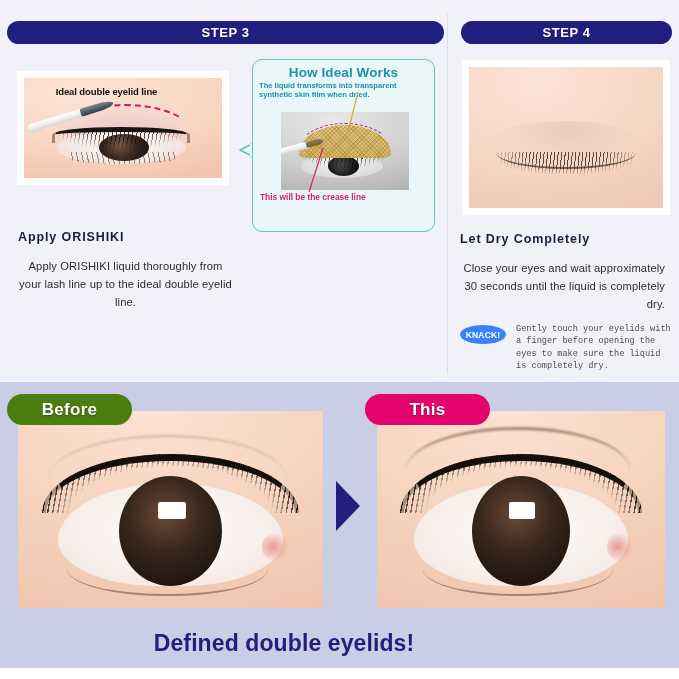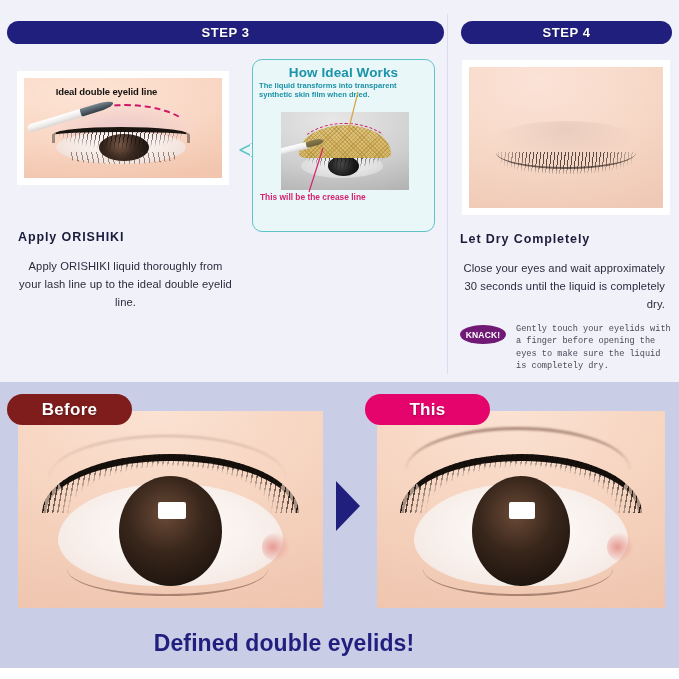--- a/index.html
+++ b/index.html
@@ -225,21 +225,21 @@
   }
   #step4-heading { left:18px; top:230px; }
   #step4-text    { left:18px; top:257px; width:215px;text-align:center; }
   #step5-heading { left:460px;top:232px; }
   #step5-text    { left:460px;top:259px; width:205px;text-align:right; }
 
   
   #knack-row { position:absolute; left:460px; top:323px; width:212px; }
   #knack-badge {
     position:absolute; left:0; top:2px; width:46px; height:19px;
-    background:#701a75; border-radius:50%;
+    background:#3b82f6; border-radius:50%;
     display:flex; align-items:center; justify-content:center;
     color:#fff; font-size:8.5px; font-weight:bold; letter-spacing:.2px;
   }
   #knack-text {
     position:absolute; left:56px; top:0; width:155px;
     font-size:8.6px; color:#4a4a58; line-height:1.45;font-family:Liberation Mono, monospace;
   }
 
   
   #bottom-area {
@@ -250,21 +250,21 @@
     position:absolute; left:0; top:668px; width:679px; height:11px;
     background:#ffffff;
   }
   .ba-pill {
     position:absolute; height:31px; border-radius:16px;
     display:flex; align-items:center; justify-content:center;
     color:#ffffff; font-size:17px; font-weight:bold; letter-spacing:.3px;
     text-shadow:0 1px 2px rgba(0,0,0,.35);
     z-index:5;
   }
-  #before-pill { left:7px;  top:394px; width:125px; background:#7f1d1d; }
+  #before-pill { left:7px;  top:394px; width:125px; background:#4d7c0f; }
   #after-pill  { left:365px;top:394px; width:125px; background:#e5046c; }
 
   .ba-frame {
     position:absolute; background:#ffffff; padding:8px;
   }
   #before-frame { left:18px;  top:411px; width:305px; height:197px; }
   #after-frame  { left:377px; top:411px; width:288px; height:197px; }
 
   
   .bigeye { position:absolute; inset:0; overflow:hidden; }

